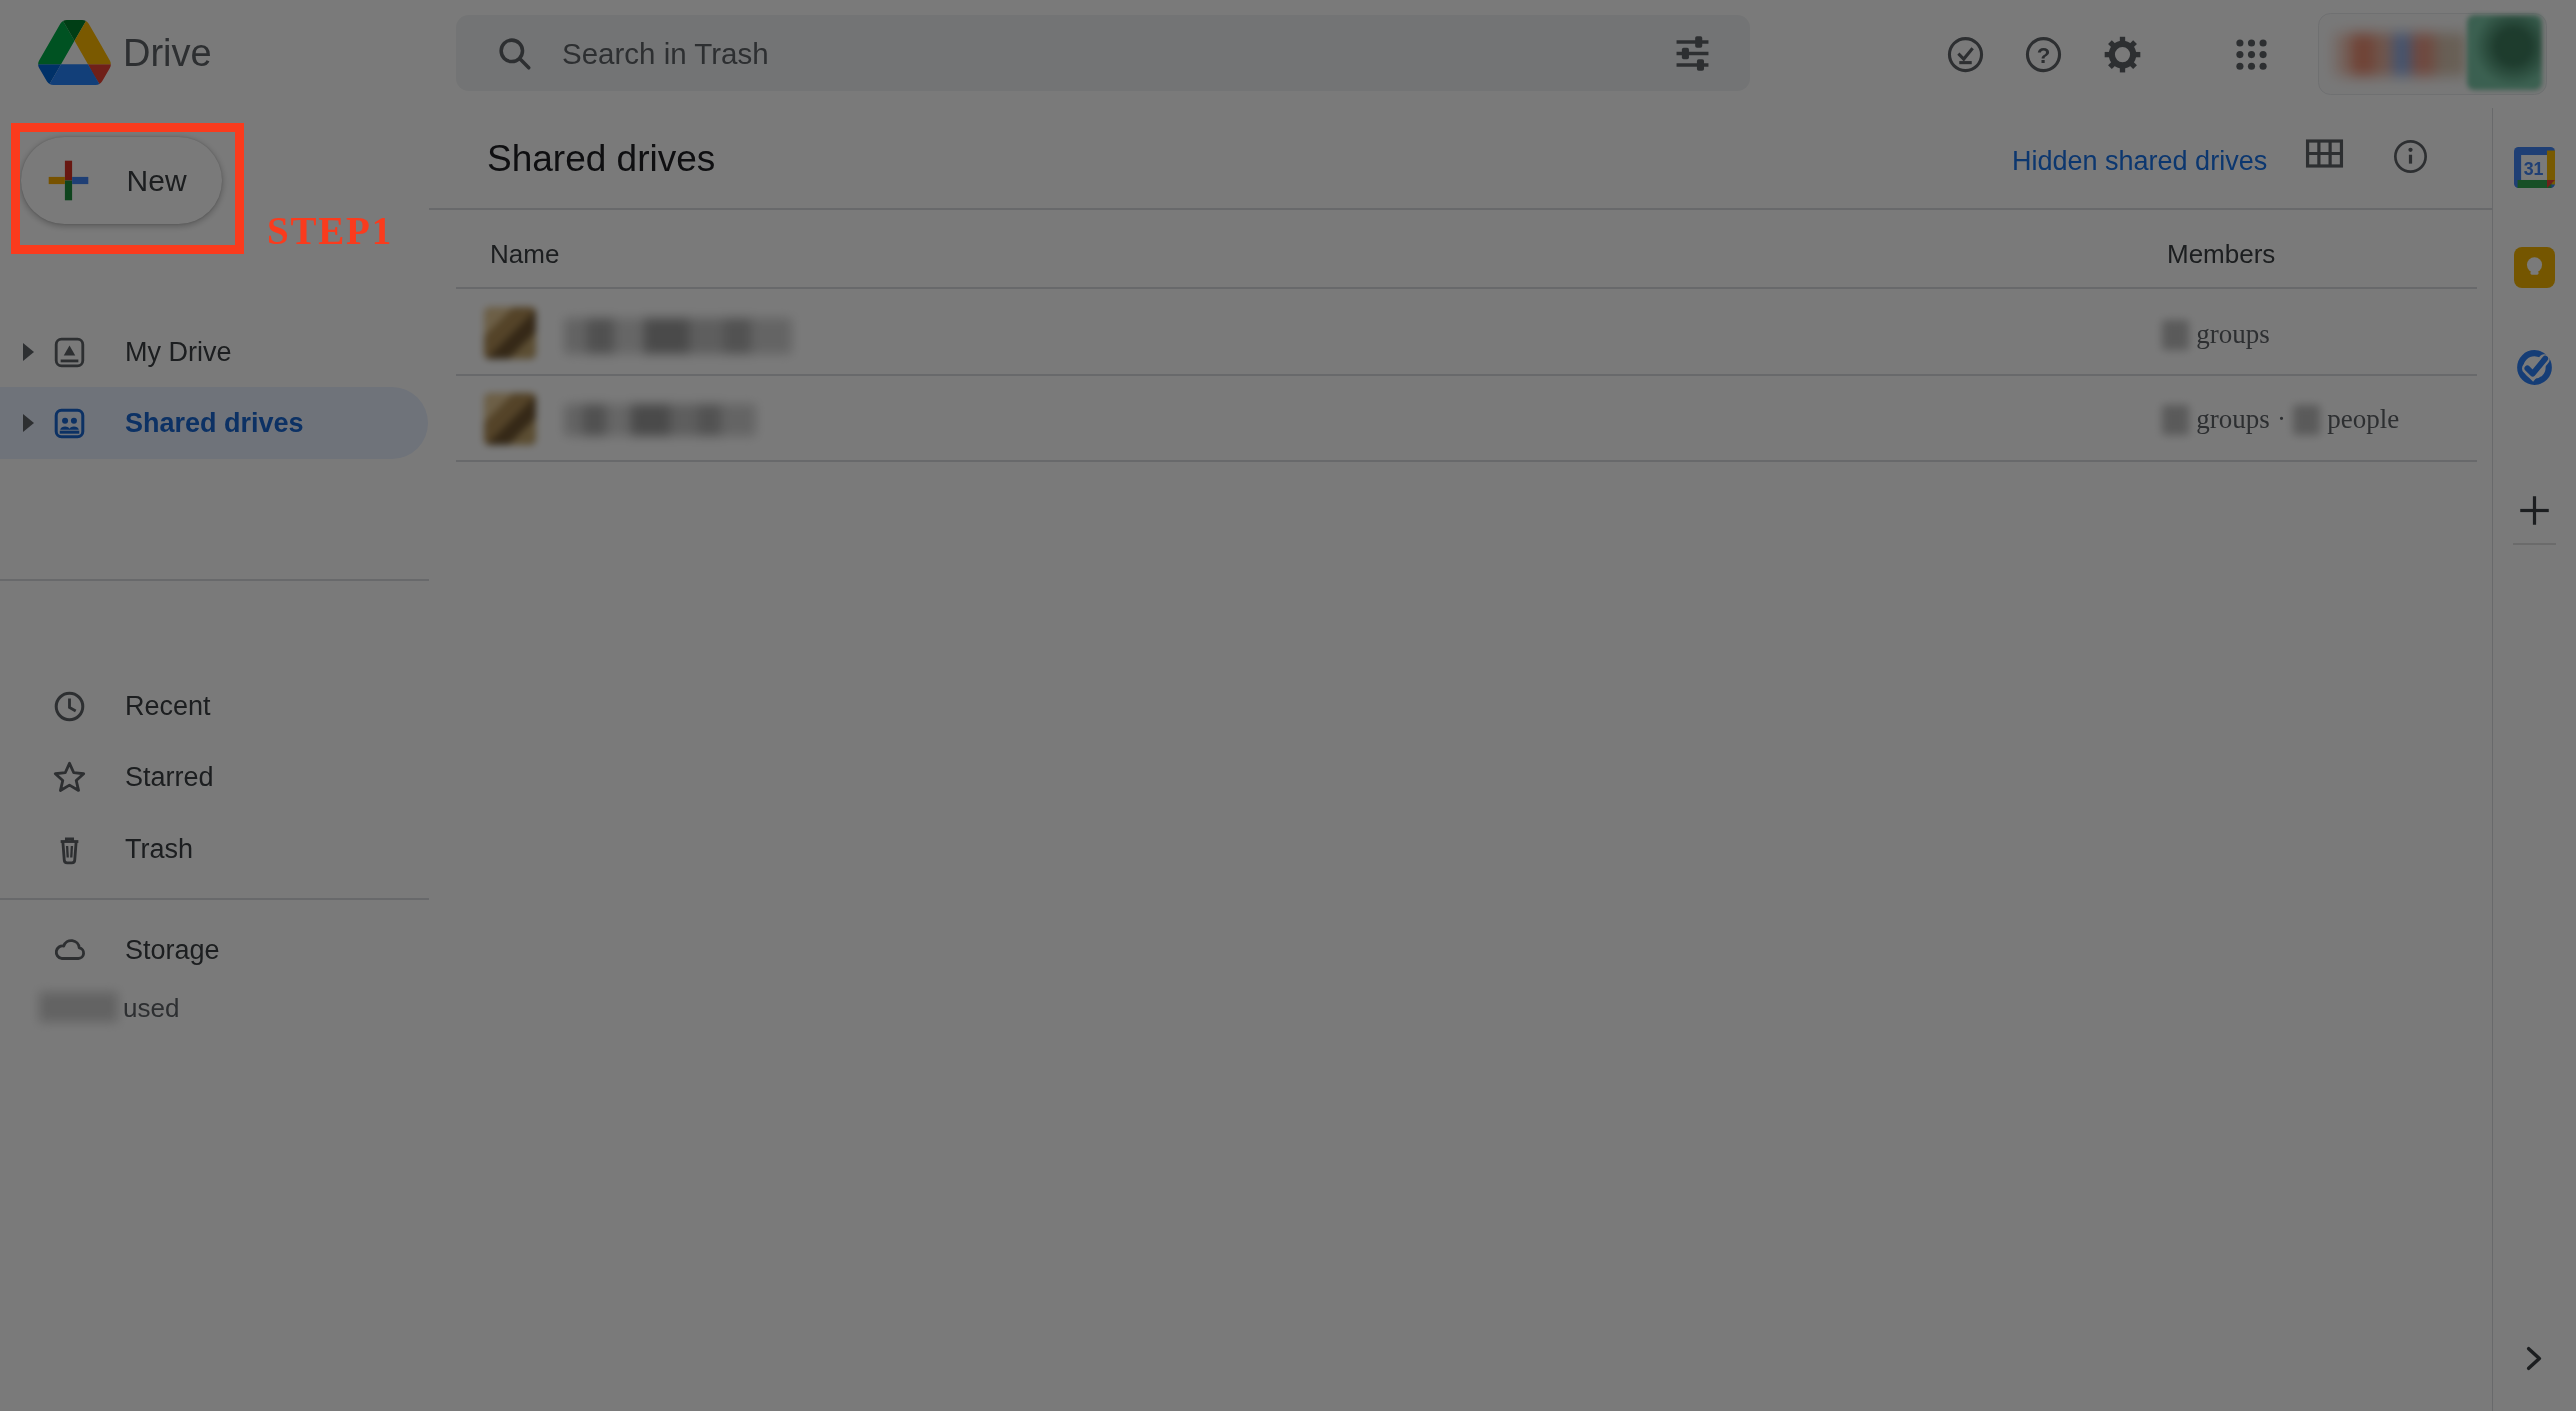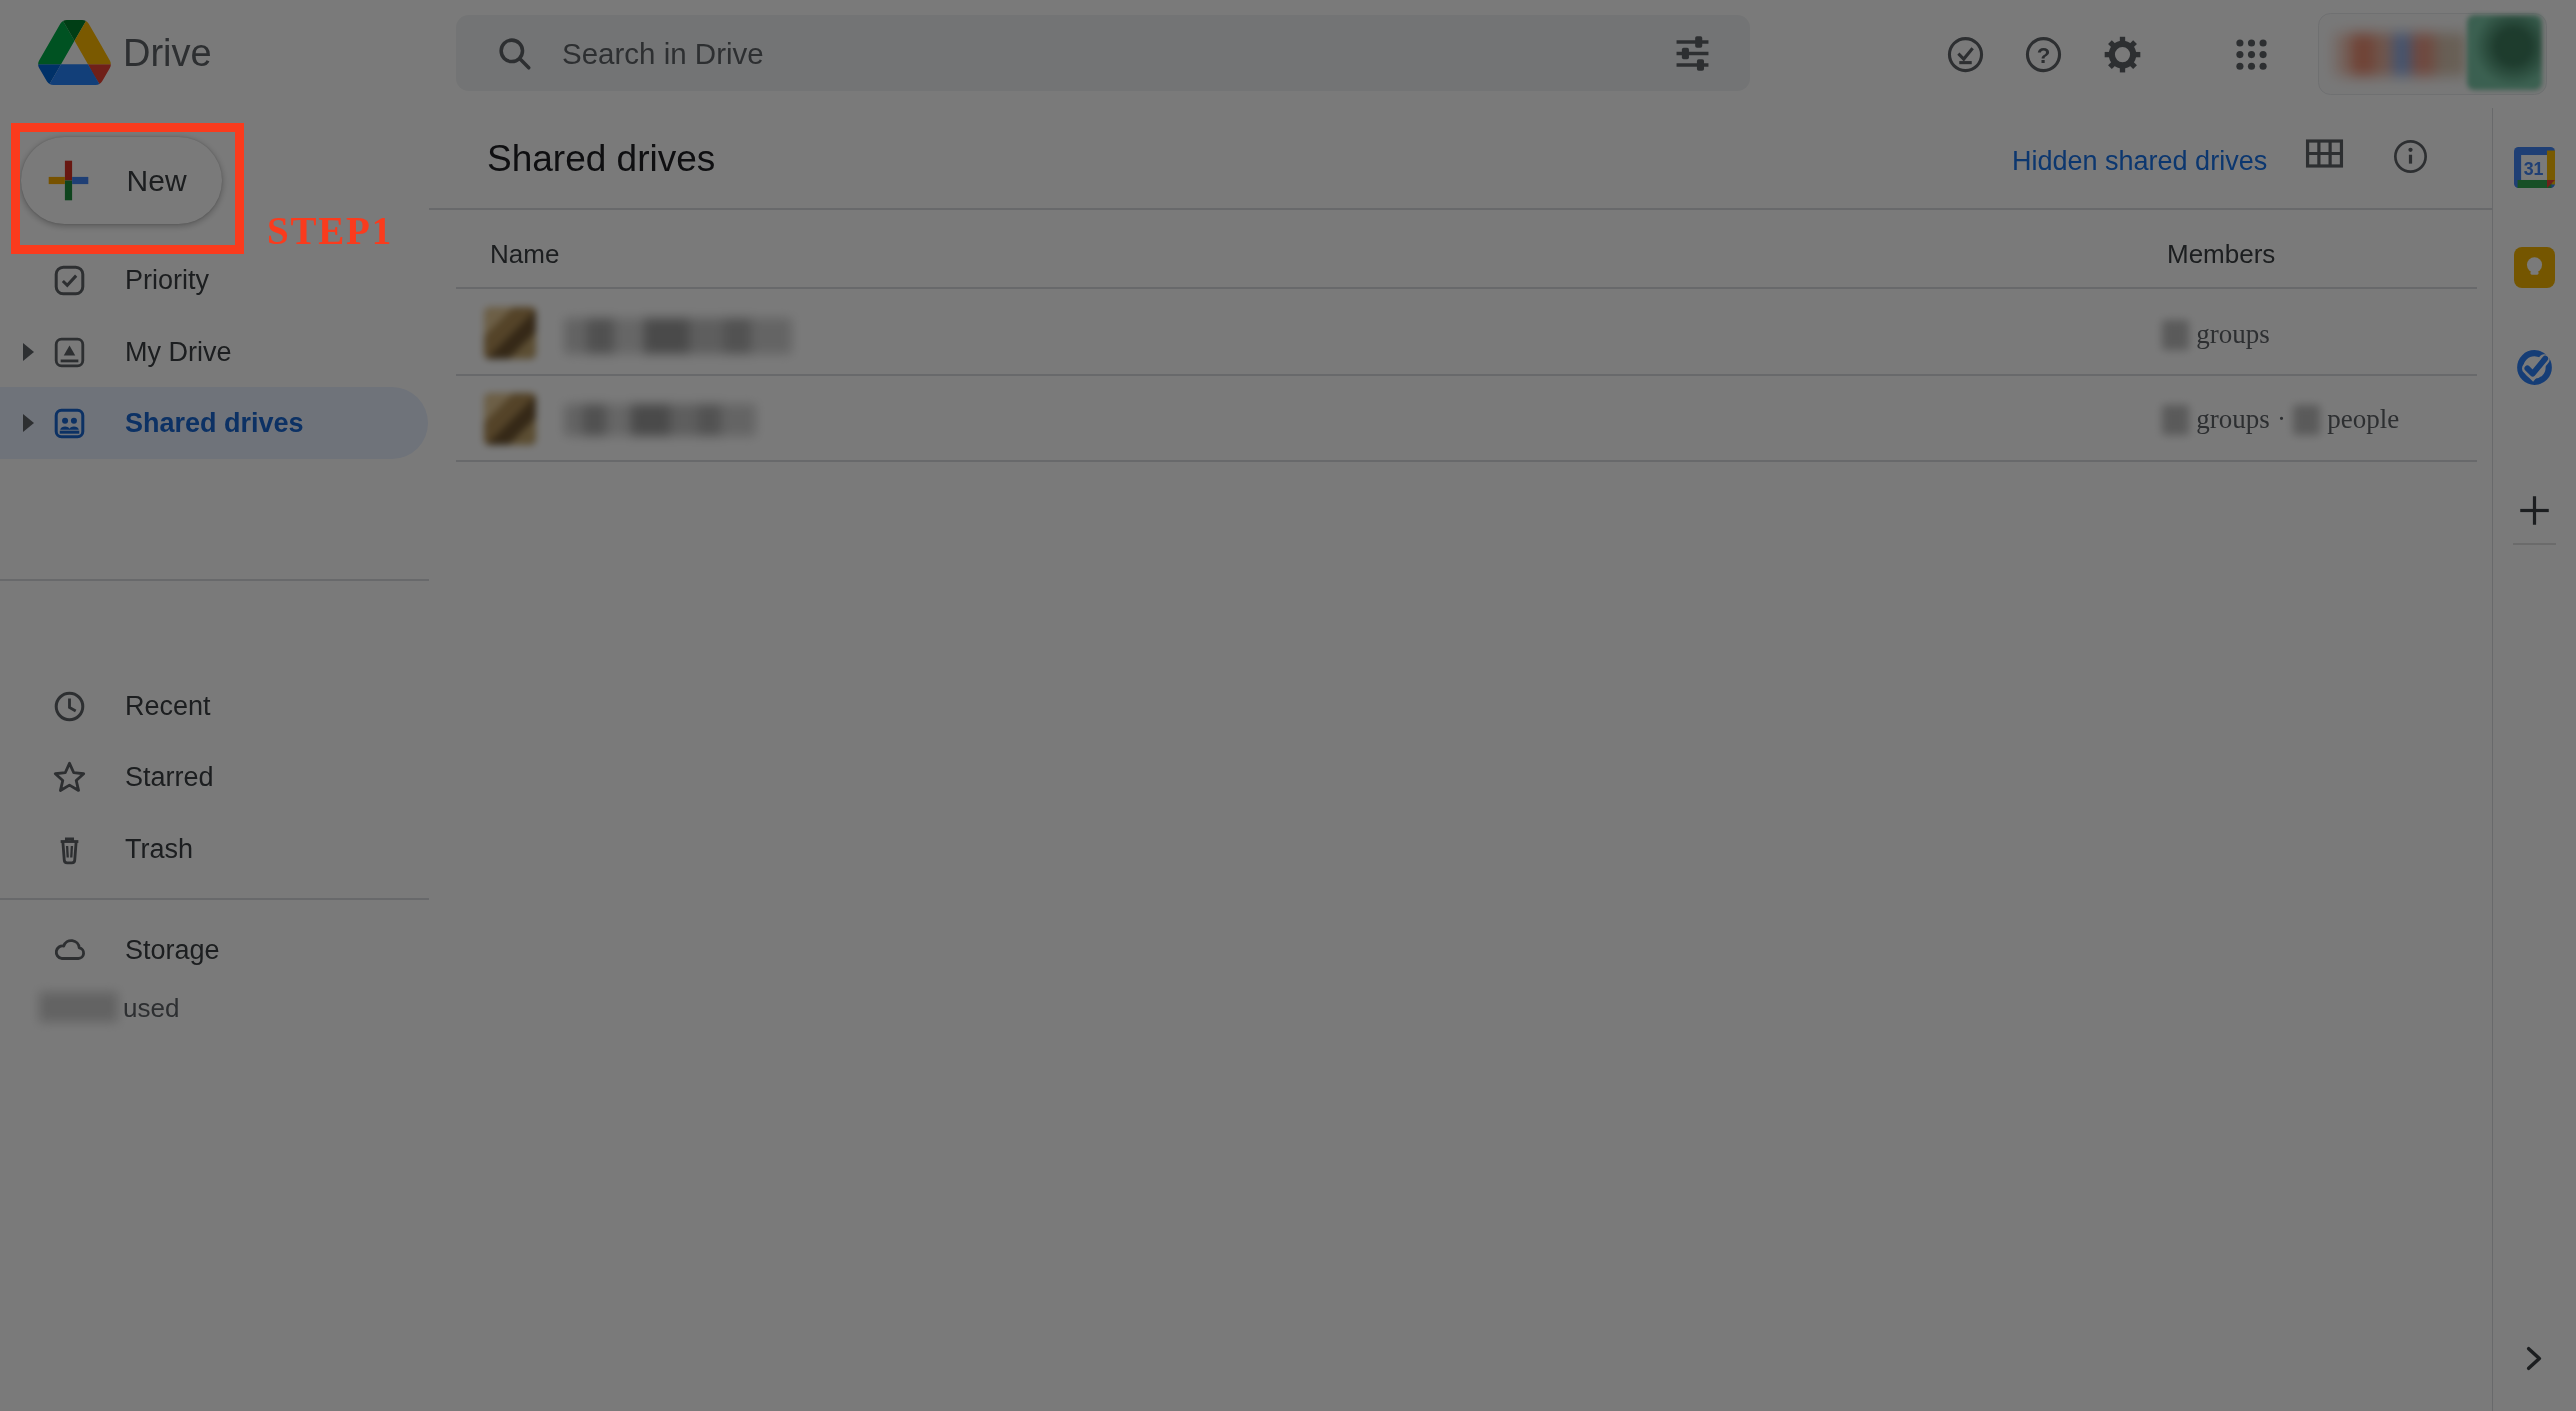--- a/index.html
+++ b/index.html
@@ -108,21 +108,21 @@
     </span>
     <span class="brand">Drive</span>
 
     <div class="searchbar">
       <span class="search-icon">
         <svg width="41" height="41" viewBox="0 0 46 46">
           <circle cx="20" cy="20" r="12" fill="none" stroke="#5f6368" stroke-width="4"></circle>
           <line x1="29" y1="29" x2="39" y2="39" stroke="#5f6368" stroke-width="4" stroke-linecap="round"></line>
         </svg>
       </span>
-      <span class="search-ph">Search in Drive</span>
+      <span class="search-ph">Search in Trash</span>
       <span class="tune-btn">
         <svg width="39" height="41" viewBox="0 0 44 46">
           <line x1="4" y1="10" x2="40" y2="10" stroke="#5f6368" stroke-width="4"></line>
           <rect x="25" y="3.5" width="8" height="13" rx="2" fill="#5f6368"></rect>
           <line x1="4" y1="23" x2="40" y2="23" stroke="#5f6368" stroke-width="4"></line>
           <rect x="10" y="16.5" width="8" height="13" rx="2" fill="#5f6368"></rect>
           <line x1="4" y1="36" x2="40" y2="36" stroke="#5f6368" stroke-width="4"></line>
           <rect x="27" y="29.5" width="8" height="13" rx="2" fill="#5f6368"></rect>
         </svg>
       </span>
@@ -181,29 +181,20 @@
     <div class="new-btn">
       <svg width="45" height="45" viewBox="0 0 50 50">
         <rect x="21" y="3" width="8" height="22" fill="#d93025"></rect>
         <rect x="21" y="25" width="8" height="22" fill="#1e8e3e"></rect>
         <rect x="3" y="21" width="18" height="8" fill="#f9ab00"></rect>
         <rect x="29" y="21" width="18" height="8" fill="#4285f4"></rect>
       </svg>
       <span class="new-label">New</span>
     </div>
 
-    <div class="nav-item" style="top:136px;">
-      <span class="nav-ico">
-        <svg width="39" height="39" viewBox="0 0 44 44">
-          <rect x="7" y="7" width="30" height="30" rx="8" fill="none" stroke="#5f6368" stroke-width="3.4"></rect>
-          <polyline points="14.5,22.5 19.5,27.5 29.5,16.5" fill="none" stroke="#5f6368" stroke-width="3.4"></polyline>
-        </svg>
-      </span>
-      <span class="nav-label">Priority</span>
-    </div>
 
     <div class="nav-item" style="top:208px;">
       <span class="caret"></span>
       <span class="nav-ico">
         <svg width="39" height="39" viewBox="0 0 44 44">
           <rect x="7" y="7" width="30" height="30" rx="6" fill="none" stroke="#5f6368" stroke-width="3.2"></rect>
           <path d="M22 14 L28.5 25.5 H15.5 Z" fill="#5f6368"></path>
           <line x1="12" y1="31.5" x2="32" y2="31.5" stroke="#5f6368" stroke-width="3.2"></line>
         </svg>
       </span>

